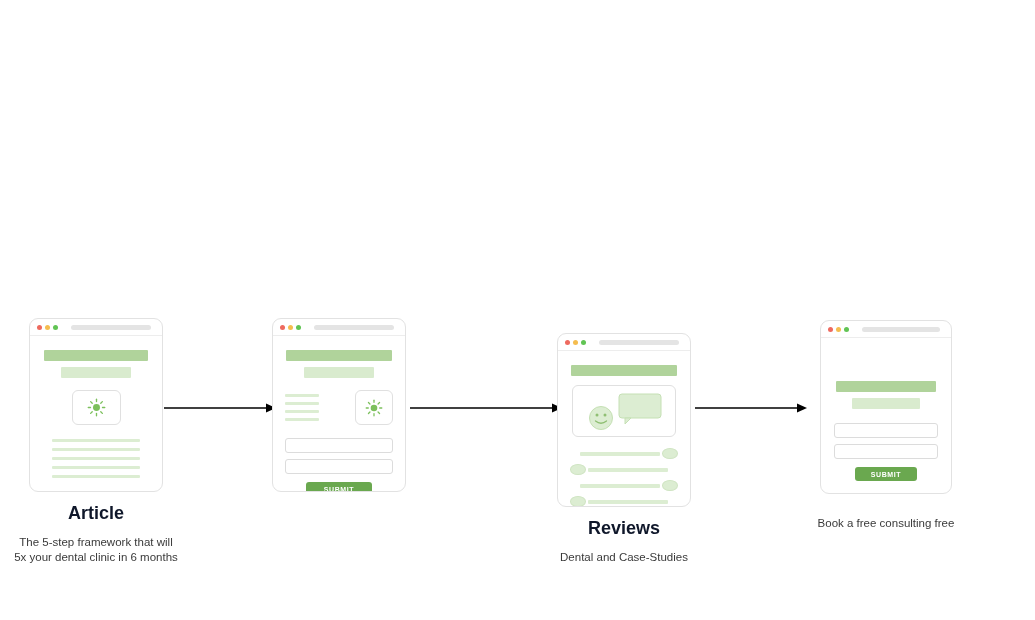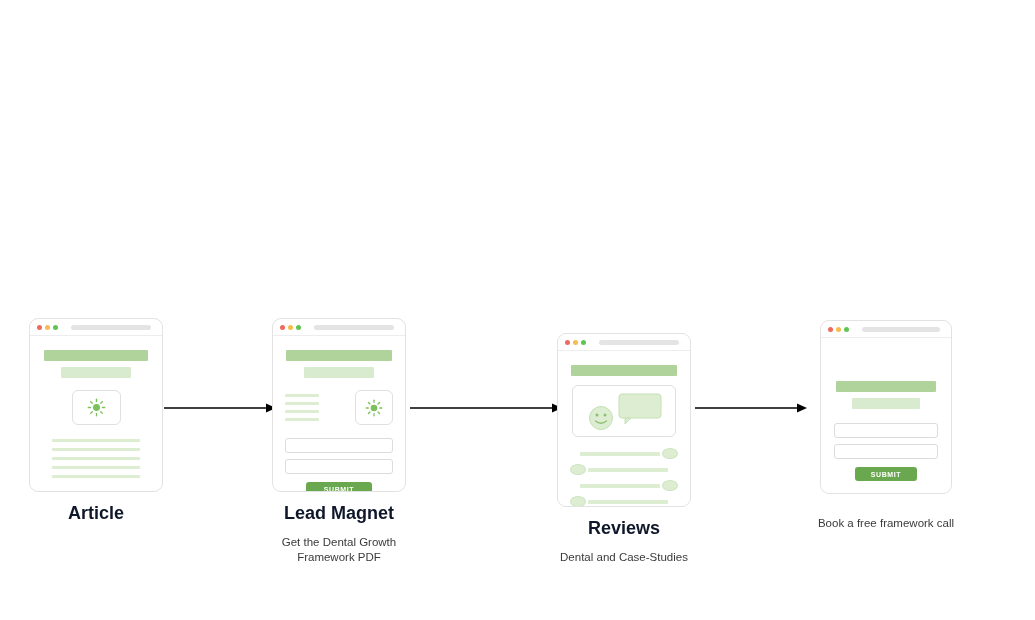--- a/index.html
+++ b/index.html
@@ -106,20 +106,21 @@
           <div class="line" style="width:88px;"></div>
           <div class="line" style="width:88px;"></div>
           <div class="line" style="width:88px;"></div>
           <div class="line" style="width:88px;"></div>
           <div class="line" style="width:88px;"></div>
         </div>
       </div>
     </div>
     <div class="caption" style="left:-16px;top:185px;width:166px;">
       <div class="cap-title">Article</div>
+      <div class="cap-desc">The 5-step framework that will 5x your dental clinic in 6 months</div>
     </div>
   </div>
 
   <div class="arrow" style="left:164px;top:402px;width:112px;">
     <svg width="112" height="12" viewBox="0 0 112 12">
       <line x1="0" y1="6" x2="102" y2="6" stroke="#000000" stroke-width="1.6"></line>
       <polygon points="102,1.6 112,6 102,10.4" fill="#000000"></polygon>
     </svg>
   </div>
 
@@ -157,24 +158,20 @@
               </g>
             </svg>
           </div>
         </div>
 
         <div class="field" style="width:106px;margin:13px auto 0 auto;"></div>
         <div class="field" style="width:106px;margin:6px auto 0 auto;"></div>
         <div class="submit" style="width:66px;margin:8px auto 0 auto;">SUBMIT</div>
       </div>
     </div>
-    <div class="caption" style="left:-16px;top:185px;width:166px;">
-      <div class="cap-title">Lead Magnet</div>
-      <div class="cap-desc">Get the Dental Growth Framework PDF</div>
-    </div>
   </div>
 
   <div class="arrow" style="left:410px;top:402px;width:152px;">
     <svg width="152" height="12" viewBox="0 0 152 12">
       <line x1="0" y1="6" x2="142" y2="6" stroke="#000000" stroke-width="1.6"></line>
       <polygon points="142,1.6 152,6 142,10.4" fill="#000000"></polygon>
     </svg>
   </div>
 
   <div class="step" style="left:557px;top:333px;border-radius:29px;">
@@ -242,17 +239,17 @@
       </div>
       <div class="body">
         <div class="bar-head" style="width:100px;margin:32px auto 0 auto;"></div>
         <div class="bar-sub" style="width:68px;margin:6px auto 0 auto;"></div>
         <div class="field" style="width:102px;margin:14px auto 0 auto;"></div>
         <div class="field" style="width:102px;margin:6px auto 0 auto;"></div>
         <div class="submit" style="width:62px;margin:8px auto 0 auto;">SUBMIT</div>
       </div>
     </div>
     <div class="caption" style="left:-17px;top:185px;width:166px;">
-      <div class="cap-desc">Book a free framework call</div>
+      <div class="cap-desc">Book a free consulting free</div>
     </div>
   </div>
 
 </div>
 
 </body></html>

